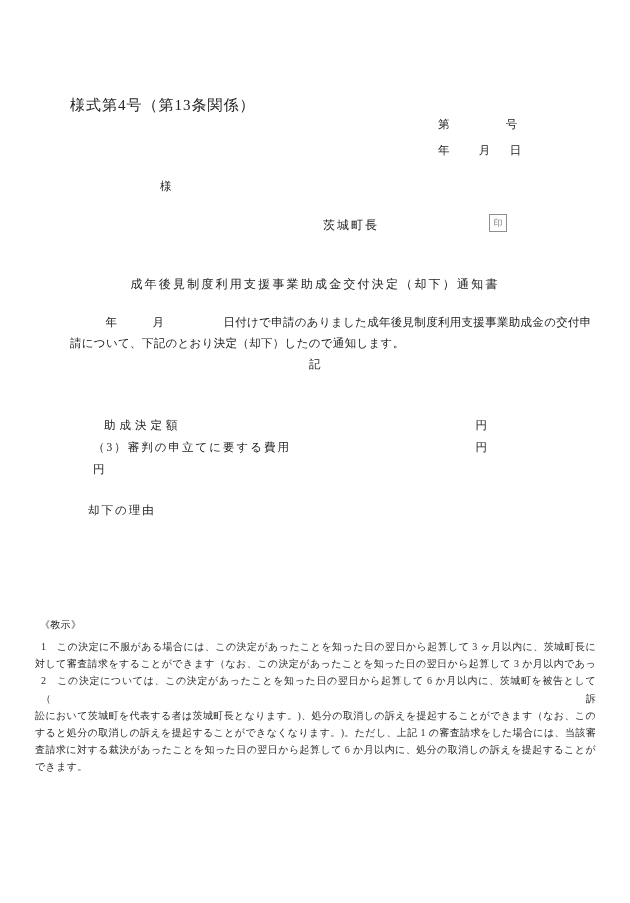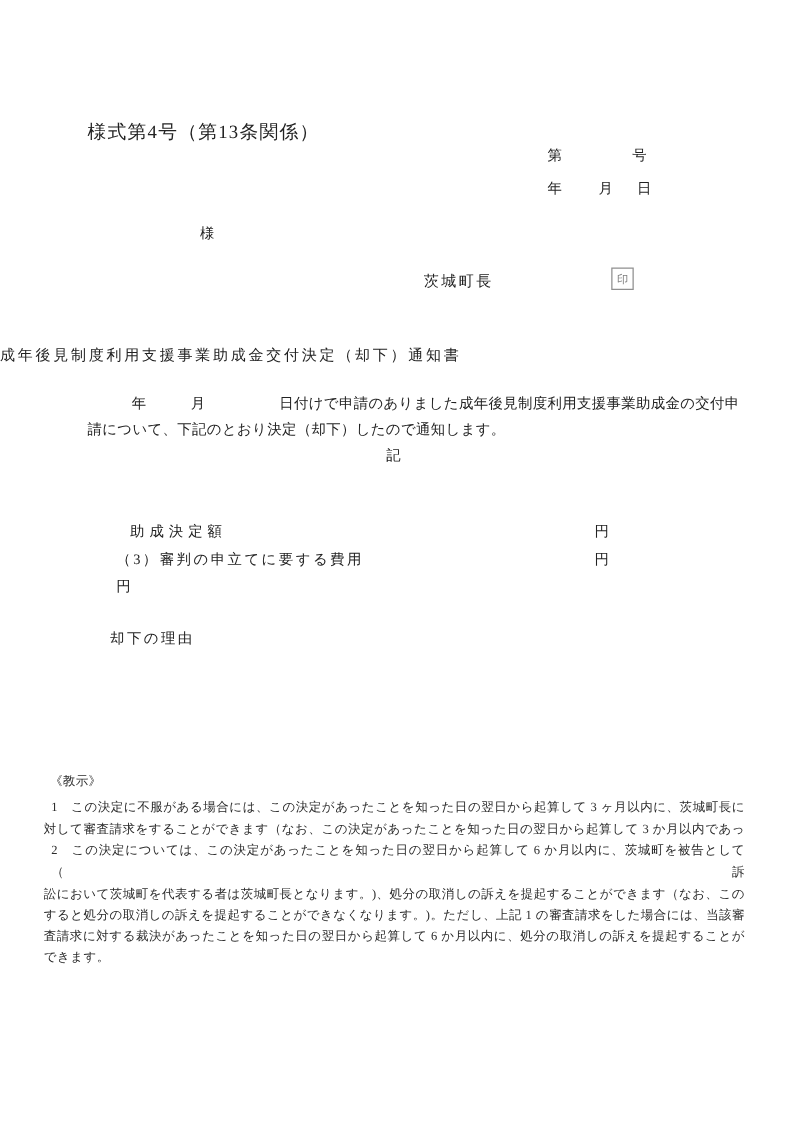--- a/index.html
+++ b/index.html
@@ -10,27 +10,27 @@
   }
   .abs{position:absolute;white-space:nowrap;}
   .fs-main{font-size:11.5px;letter-spacing:0.3px;}
   .form-label{left:70px;top:96px;font-size:15px;letter-spacing:1px;}
   .doc-no{left:438px;top:117px;}
   .date-line{left:438px;top:143px;}
   .gap56{margin-left:56px;}
   .gap29{margin-left:29px;}
   .gap19{margin-left:19px;}
   .addressee{left:160px;top:179px;}
-  .issuer{left:323px;top:217px;font-size:12px;letter-spacing:2px;margin-left:16px;}
+  .issuer{left:323px;top:217px;font-size:12px;letter-spacing:2px;}
   .seal-box{
     left:489px;top:214px;width:16px;height:16px;
     border:1px solid #8f8f8f;display:flex;align-items:center;justify-content:center;
     font-size:9px;color:#7d7d7d;letter-spacing:0;
   }
-  .doc-title{left:0;top:276px;width:630px;font-size:12px;letter-spacing:2.2px;}
+  .doc-title{left:0;top:276px;width:630px;text-align:center;font-size:12px;letter-spacing:2.2px;}
   .body-line1{left:70px;top:315px;}
   .body-line2{left:70px;top:336px;}
   .ki{left:0;top:357px;width:630px;text-align:center;}
   .amount-row{position:absolute;left:93px;width:394px;display:flex;justify-content:space-between;font-size:11.5px;}
   .amount-row .lbl{letter-spacing:2px;white-space:nowrap;}
   .amount-row .unit{letter-spacing:0;}
   .r1{top:418px;}
   .r1 .lbl{padding-left:11px;letter-spacing:4px;}
   .r2{top:440px;}
   .r3{top:462px;}

